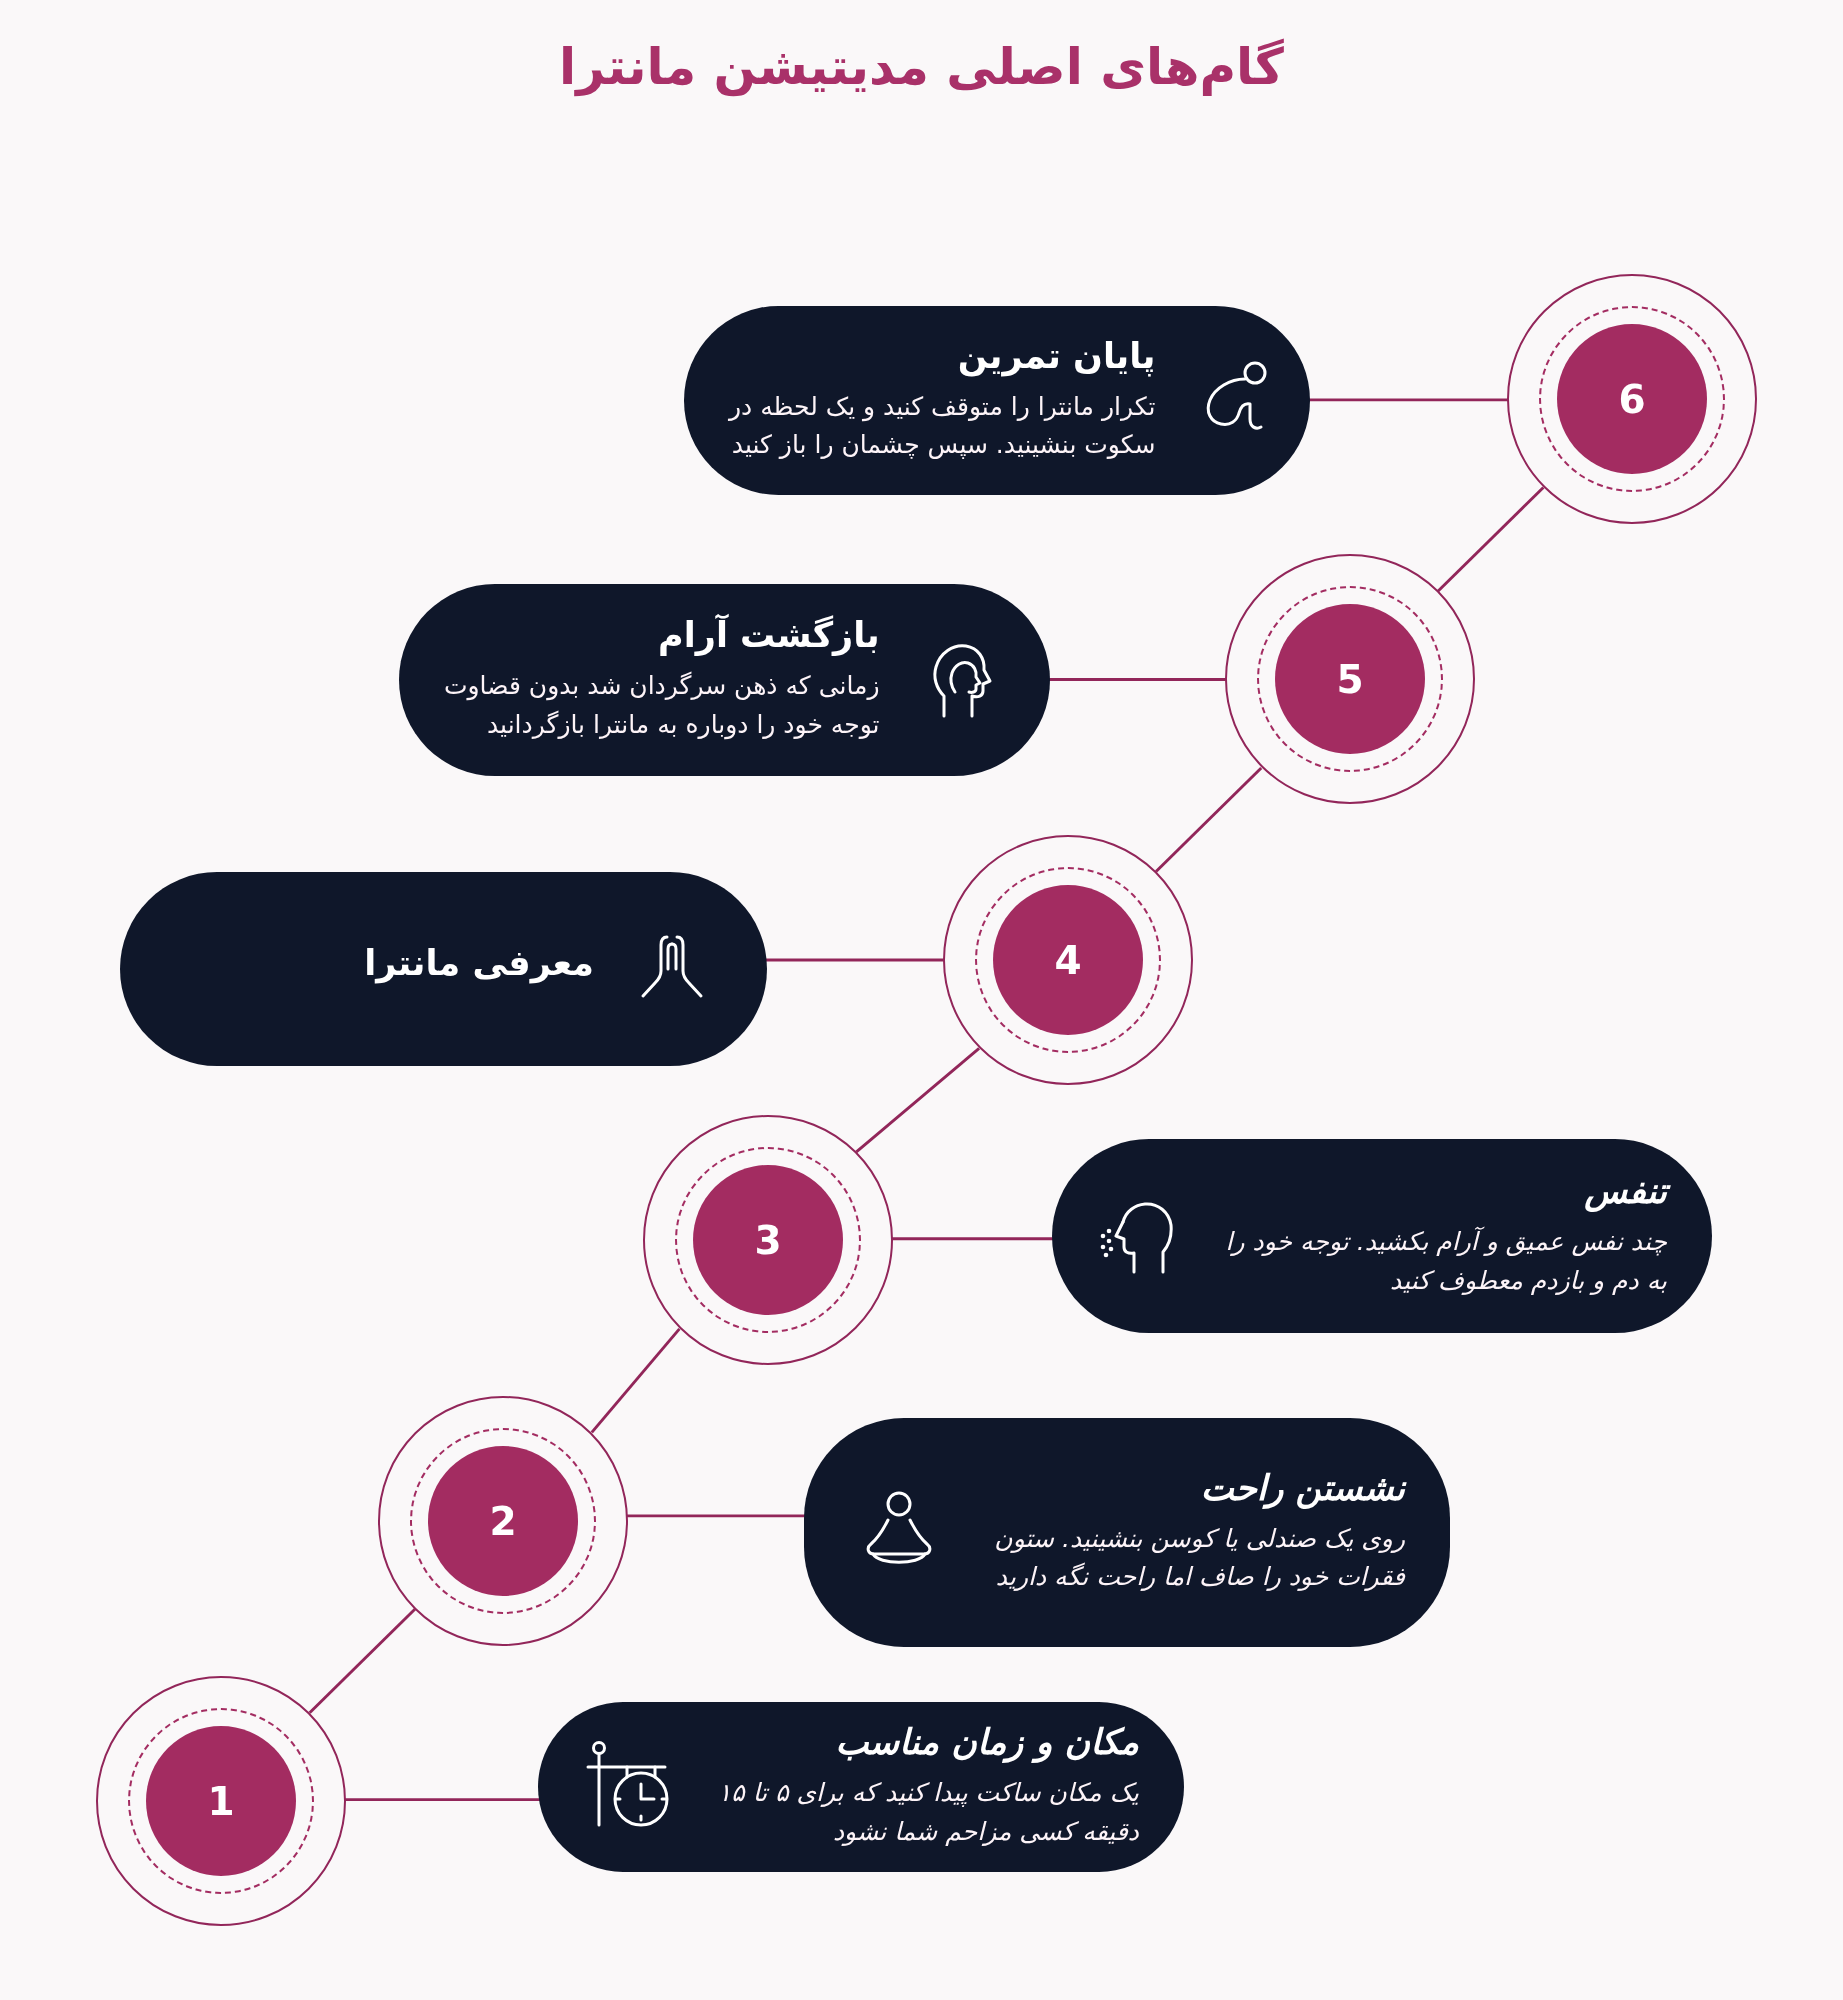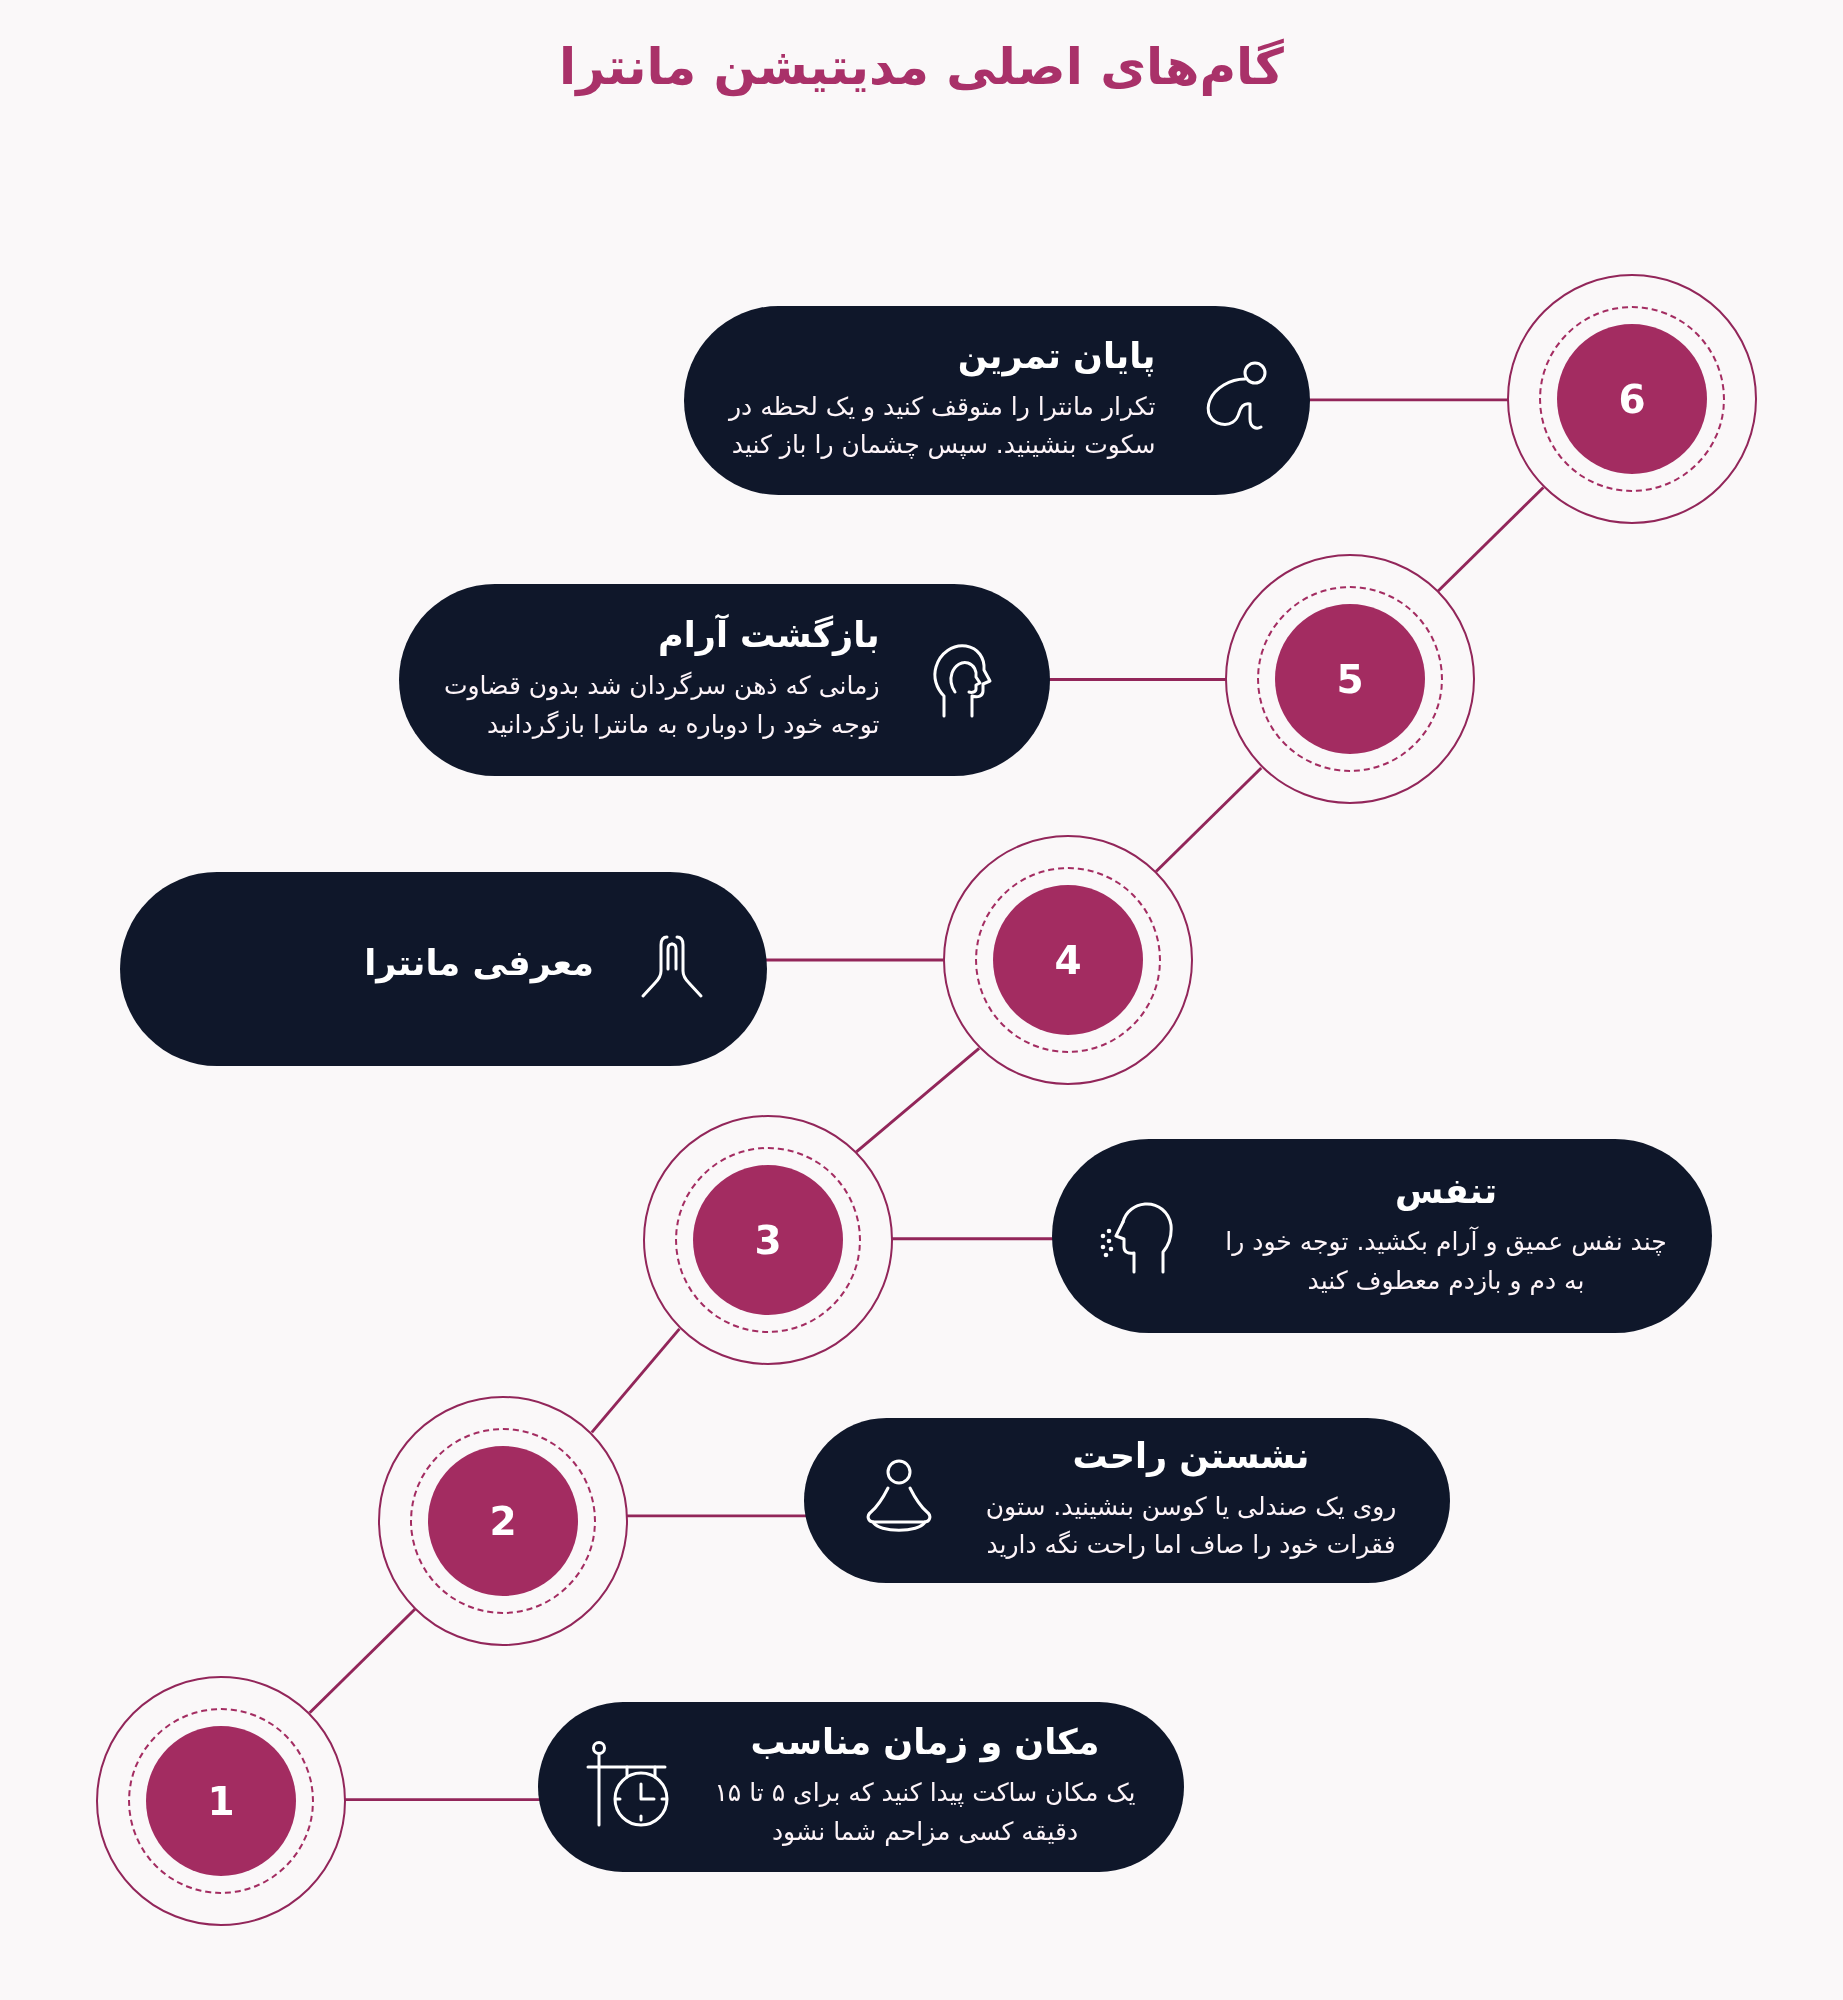--- a/index.html
+++ b/index.html
@@ -41,29 +41,29 @@
     position:absolute;
     background:#0f172a;
     border-radius:100px;
     display:flex;align-items:center;
     direction:ltr;
     padding:0 45px;box-sizing:border-box;
     gap:28px;
   }
   .card-text{direction:rtl;flex:1;color:#FDF4F8;}
   .card.side-left  .card-text{text-align:right;}
-  .card.side-right .card-text{text-align:center;}
+  .card.side-right .card-text{text-align:right;font-style:italic;}
   .card-title{font-size:35px;font-weight:700;color:#FFFFFF;margin-bottom:11.7px;}
   .card-desc{font-size:25px;line-height:1.55;white-space:nowrap;}
   .icon{flex:0 0 auto;width:100px;height:100px;display:flex;align-items:center;justify-content:center;}
   .icon svg{width:100px;height:100px;stroke:#FFFFFF;fill:none;stroke-width:3;stroke-linecap:round;stroke-linejoin:round;}
   .icon svg .dot{fill:#FFFFFF;stroke:none;}
 
   .card-1{left:538px; top:1702px;width:646px;height:170px;}
-  .card-2{left:804px; top:1418px;width:646px;height:165px;}
+  .card-2{left:804px; top:1418px;width:646px;height:229px;}
   .card-3{left:1052px;top:1139px;width:660px;height:194px;}
   .card-4{left:120px; top:863px;width:647px;height:194px;margin-top:9px;}
   .card-5{left:399px; top:584px; width:651px;height:192px;}
   .card-6{left:684px; top:306px; width:626px;height:189px;}
 </style>
 </head>
 <body>
 
 <div class="canvas">
 

